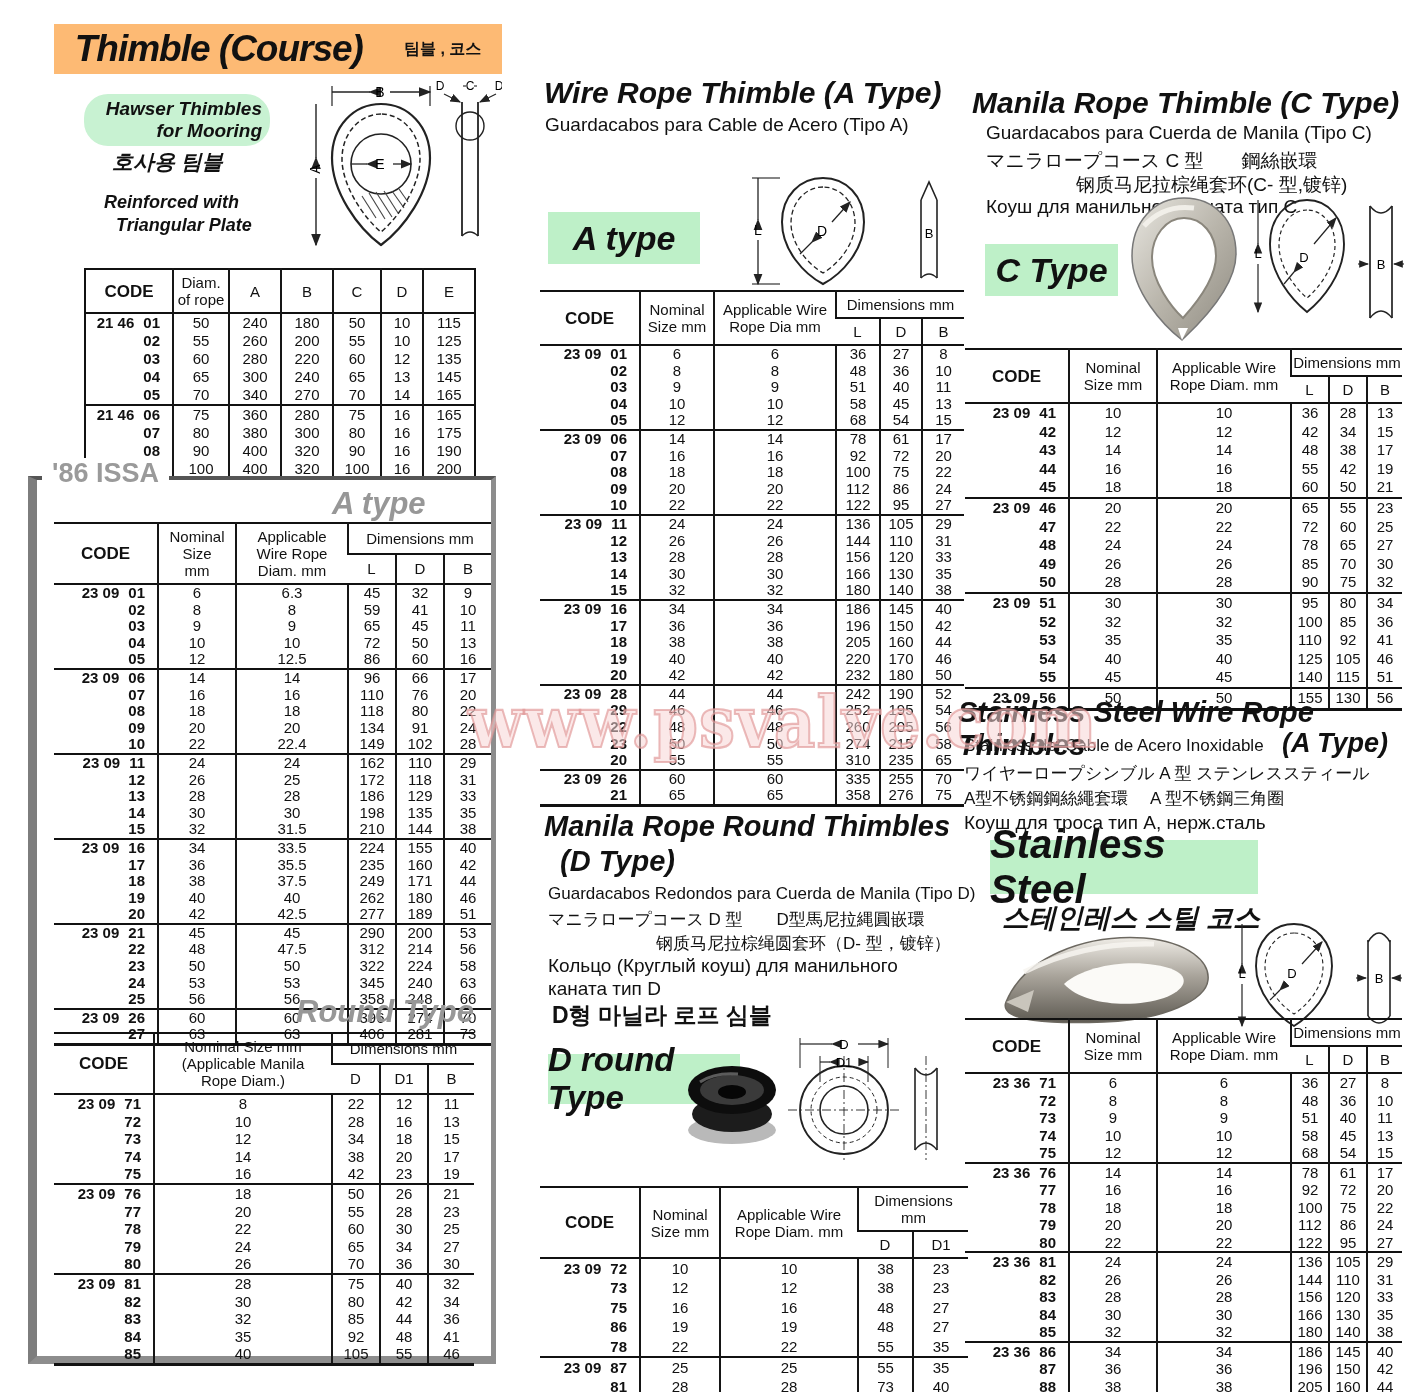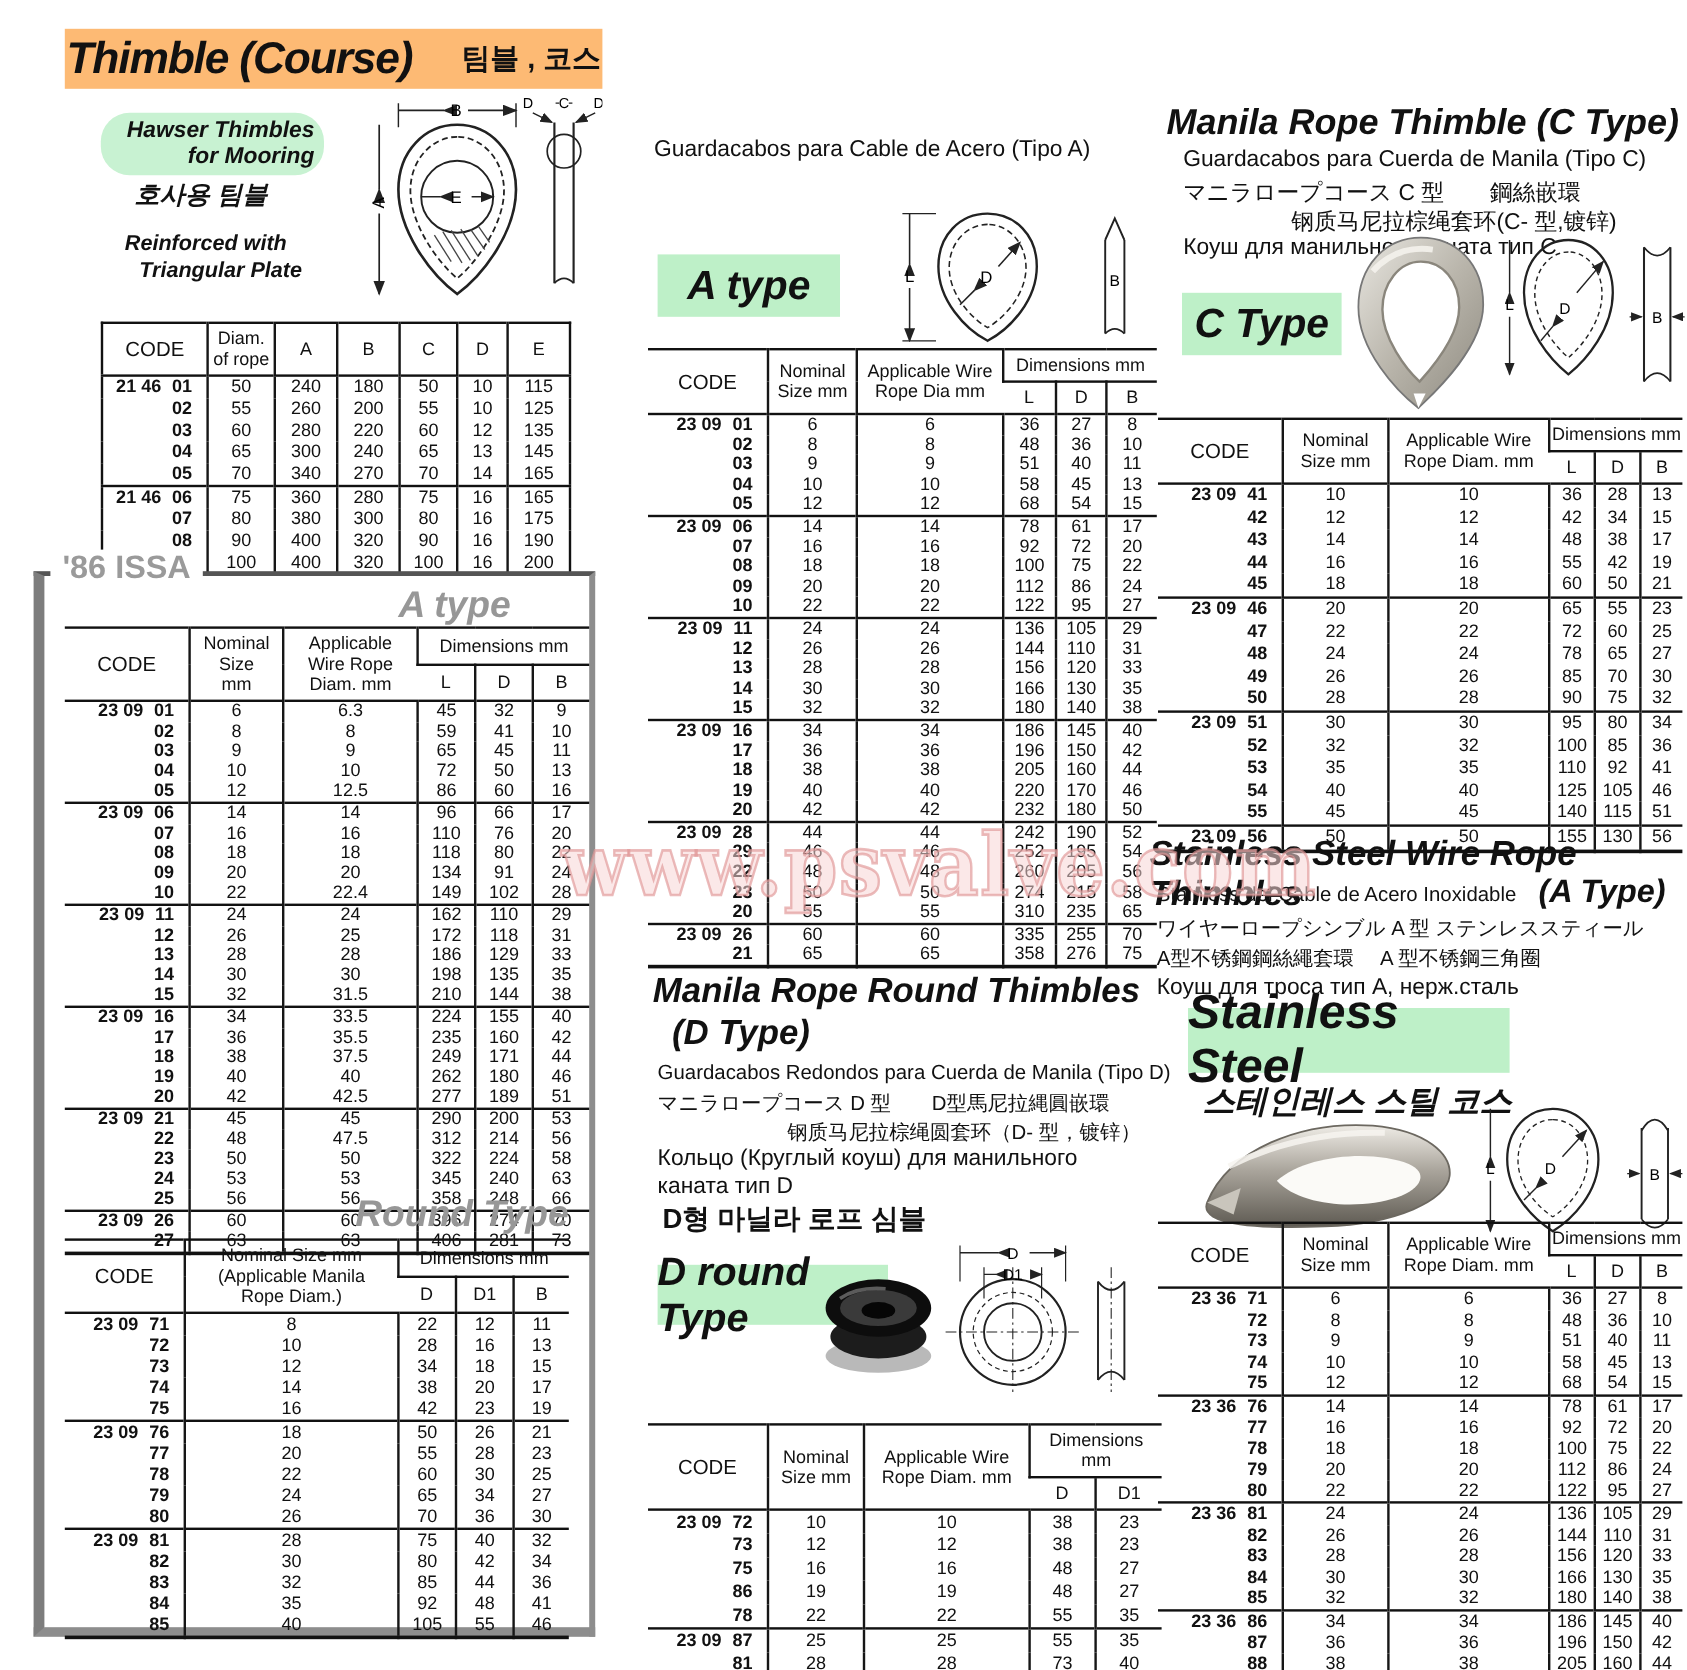--- a/index.html
+++ b/index.html
@@ -4,21 +4,21 @@
 <style>
   html,body{margin:0;padding:0;background:#fff;}
   .page{position:relative;width:1406px;height:1392px;background:#fff;overflow:hidden;
         font-family:"Liberation Sans",sans-serif;color:#111;}
   .abs{position:absolute;}
 
   
   .titlebar{position:absolute;left:54px;top:24px;width:448px;height:50px;background:#fdba74;
             display:flex;align-items:center;justify-content:center;gap:14px;}
   .titlebar .en{font-size:37px;font-weight:bold;font-style:italic;letter-spacing:-1px;}
-  .titlebar .ko{font-size:24px;font-weight:bold;margin-left:27px;}
+  .titlebar .ko{font-size:16px;font-weight:bold;margin-left:27px;}
 
   
   .badge{position:absolute;background:#bef0c8;display:flex;align-items:center;justify-content:center;
          font-weight:bold;font-style:italic;}
   .hawserbox{position:absolute;left:84px;top:94px;width:186px;height:52px;background:#c8f2d2;
              display:flex;flex-direction:column;align-items:flex-end;justify-content:center;
              padding-right:8px;box-sizing:border-box;font-weight:bold;font-style:italic;font-size:19px;line-height:22px;border-radius:24px;}
 
   .h-italic{font-weight:bold;font-style:italic;}
   .gray-title{color:#979797;font-weight:bold;font-style:italic;}
@@ -37,21 +37,21 @@
   
   .twrap{position:absolute;}
   table.tbl{border-collapse:collapse;table-layout:fixed;border-top:2px solid #111;
             border-bottom:3px solid #111;font-family:"Liberation Sans",sans-serif;}
   table.tbl.boxed{border:2px solid #111;}
   .tbl th,.tbl td{padding:0;margin:0;text-align:center;vertical-align:middle;
                   border-left:2px solid #161616;font-size:15px;}
   .tbl tr>*:first-child{border-left:none;}
   .tbl.boxed tr>*:first-child{border-left:none;}
   .tbl th{white-space:pre-line;font-weight:normal;line-height:17px;padding:4px 1px;}
-  .tbl th.code-h{font-weight:normal;font-size:17px;}
+  .tbl th.code-h{font-weight:bold;font-size:17px;}
   .tbl th.dims{border-bottom:2px solid #111;}
   .tbl td{height:var(--rh,17px);line-height:var(--rh,17px);white-space:nowrap;}
   .tbl tbody tr:first-child td{border-top:2px solid #111;}
   .tbl tr.gfirst td{border-top:2px solid #111;}
   .tbl td.code{text-align:right;padding-right:12px;font-weight:bold;}
   .tbl td.code .pfx{margin-right:9px;}
 
   
   .watermark{position:absolute;left:468px;top:684px;z-index:30;pointer-events:none;
              font-family:"DejaVu Serif",serif;font-weight:bold;font-size:64px;letter-spacing:1px;
@@ -613,20 +613,21 @@
             <td class="code"><span class="sfx">85</span></td>
             <td>40</td>
             <td>105</td>
             <td>55</td>
             <td>46</td>
           </tr>
         </tbody>
       </table>
     </div>
 
+  <div class="abs h-italic" style="left:544px;top:76px;font-size:30px;">Wire Rope Thimble (A Type)</div>
   <div class="subline" style="left:545px;top:114px;">Guardacabos para Cable de Acero (Tipo A)</div>
 
   <div class="badge" style="left:548px;top:212px;width:152px;height:52px;font-size:34px;">A type</div>
 
   <svg class="abs" style="left:728px;top:170px;" width="232" height="122" viewBox="0 0 232 122">
     <defs>
       <marker id="ah2" markerWidth="9" markerHeight="8" refX="8" refY="3.5" orient="auto">
         <path d="M0,0L9,3.5L0,7z" fill="#222"></path>
       </marker>
     </defs>

